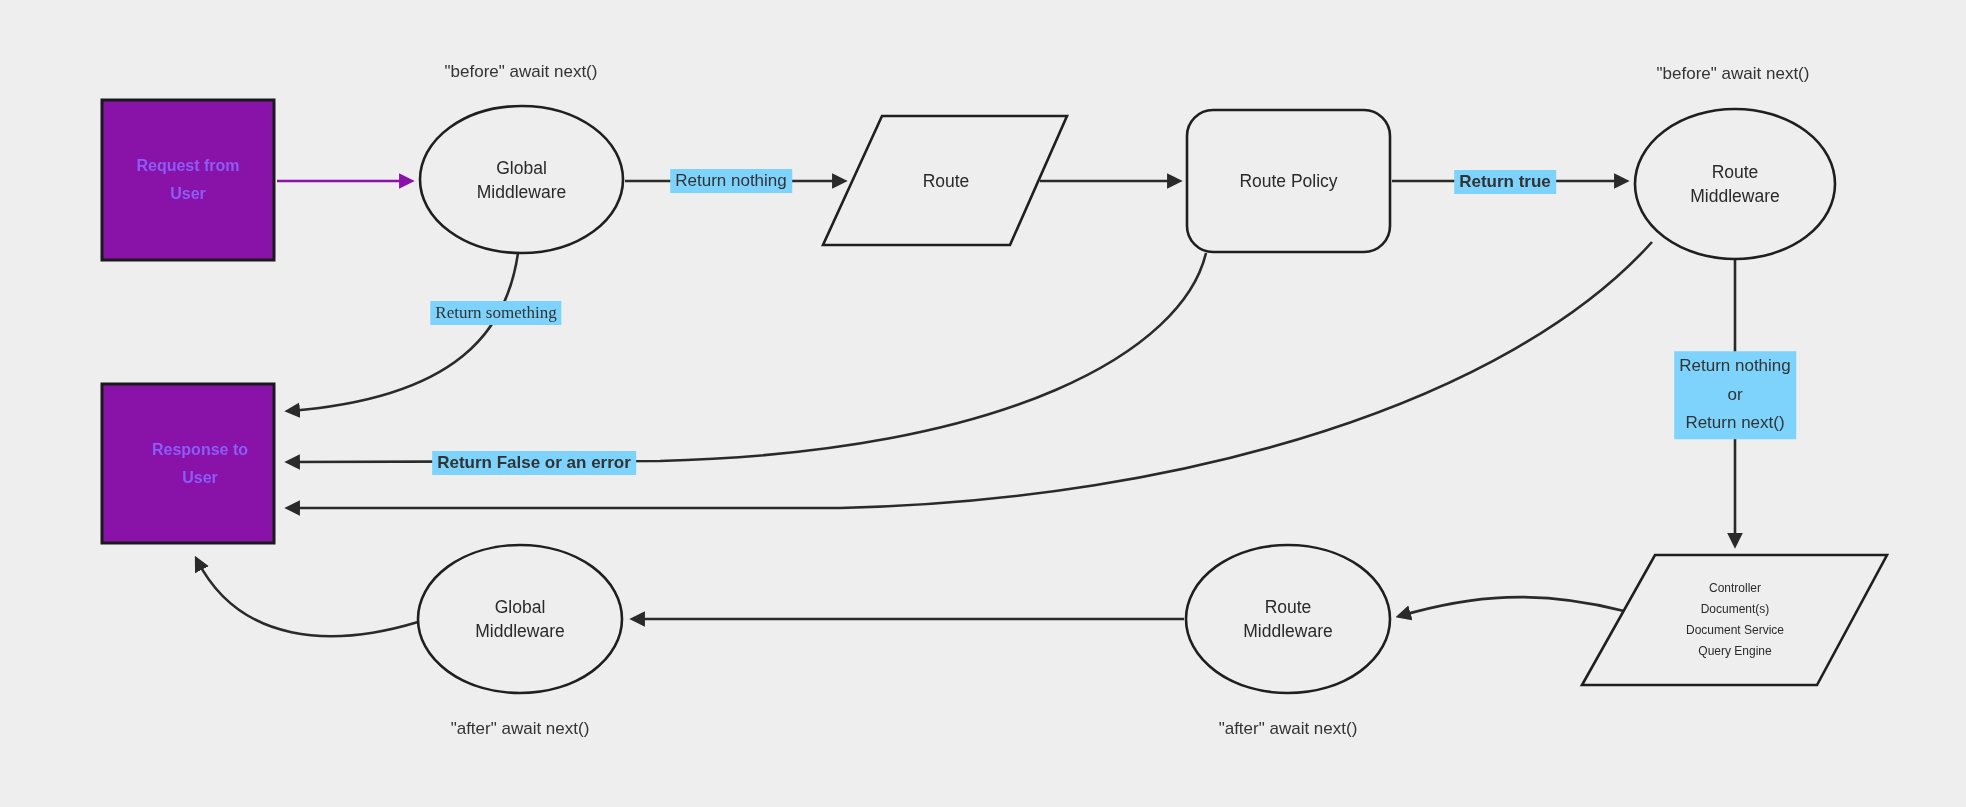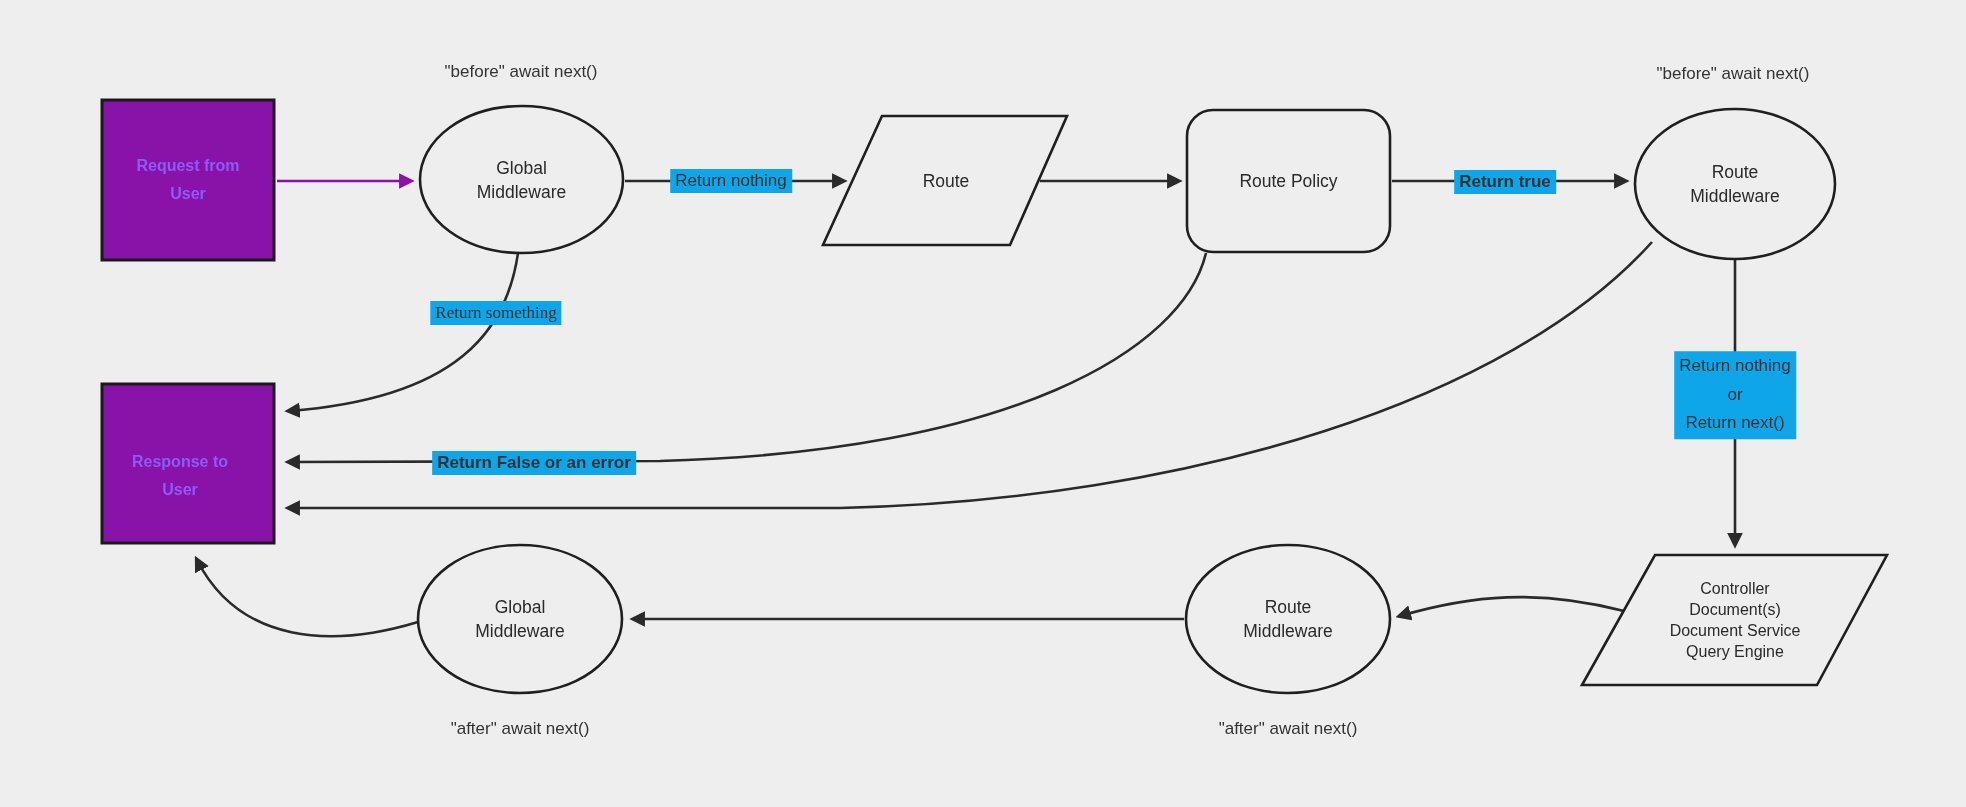--- a/index.html
+++ b/index.html
@@ -4,33 +4,33 @@
 <style>
   html,body{margin:0;padding:0;}
   body{background:#e9e9e9;font-family:"Liberation Sans", sans-serif;}
   .canvas{
     position:relative;width:1966px;height:807px;background:#eeeeee;overflow:hidden;
   }
   .edges{position:absolute;left:0;top:0;width:1966px;height:807px;}
   .lbl{
     position:absolute;transform:translate(-50%,-50%);
     color:#333;font-size:17px;line-height:22px;white-space:nowrap;
-    background:#0ea5e9;padding:1px 5px;text-align:center;
+    background:#7dd3fc;padding:1px 5px;text-align:center;
   }
   .lbl.free{background:transparent;padding:0;}
   .nodelbl{
     position:absolute;display:flex;flex-direction:column;align-items:center;justify-content:center;
     color:#2a2a2a;font-size:17.5px;line-height:24px;text-align:center;white-space:nowrap;
     background:transparent;pointer-events:none;
   }
   .nodelbl span{display:block;}
   .boxlbl{
     color:#8b5cf6;font-weight:bold;font-size:16px;line-height:28px;
   }
-  .small span{font-size:16px;line-height:21px;}
+  .small span{font-size:12px;line-height:21px;}
   .multi span{display:block;line-height:28.5px;}
 </style>
 </head>
 <body>
 
 <div class="canvas">
 
   <svg class="edges" viewBox="0 0 1966 807" xmlns="http://www.w3.org/2000/svg">
     <defs>
       <marker id="arrow" viewBox="0 0 10 10" refX="7" refY="5" markerWidth="6" markerHeight="6" orient="auto-start-reverse">
@@ -84,21 +84,21 @@
 
   <div class="nodelbl" style="left:1187px;top:110px;width:203px;height:142px;">
     <span>Route Policy</span>
   </div>
 
   <div class="nodelbl" style="left:1635px;top:109px;width:200px;height:150px;">
     <span>Route</span>
     <span>Middleware</span>
   </div>
 
-  <div class="nodelbl boxlbl" style="left:102px;top:396px;width:156px;height:159px;">
+  <div class="nodelbl boxlbl" style="left:102px;top:384px;width:156px;height:159px;padding-left:20px;">
     <span>Response to</span>
     <span>User</span>
   </div>
 
   <div class="nodelbl" style="left:418px;top:545px;width:204px;height:148px;">
     <span>Global</span>
     <span>Middleware</span>
   </div>
 
   <div class="nodelbl" style="left:1186px;top:545px;width:204px;height:148px;">

